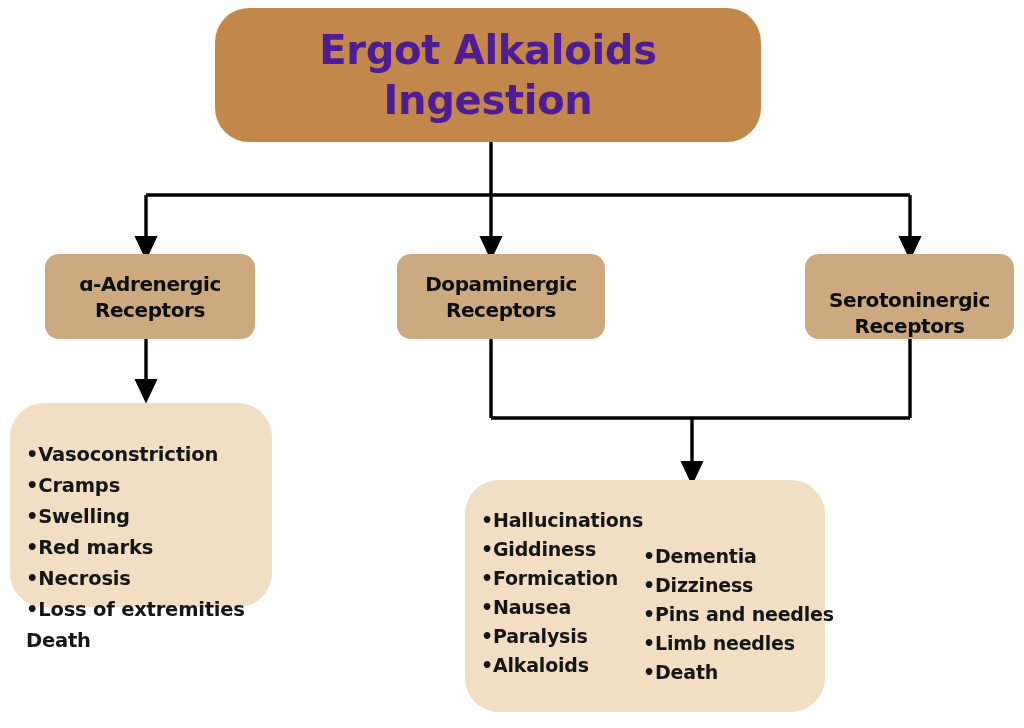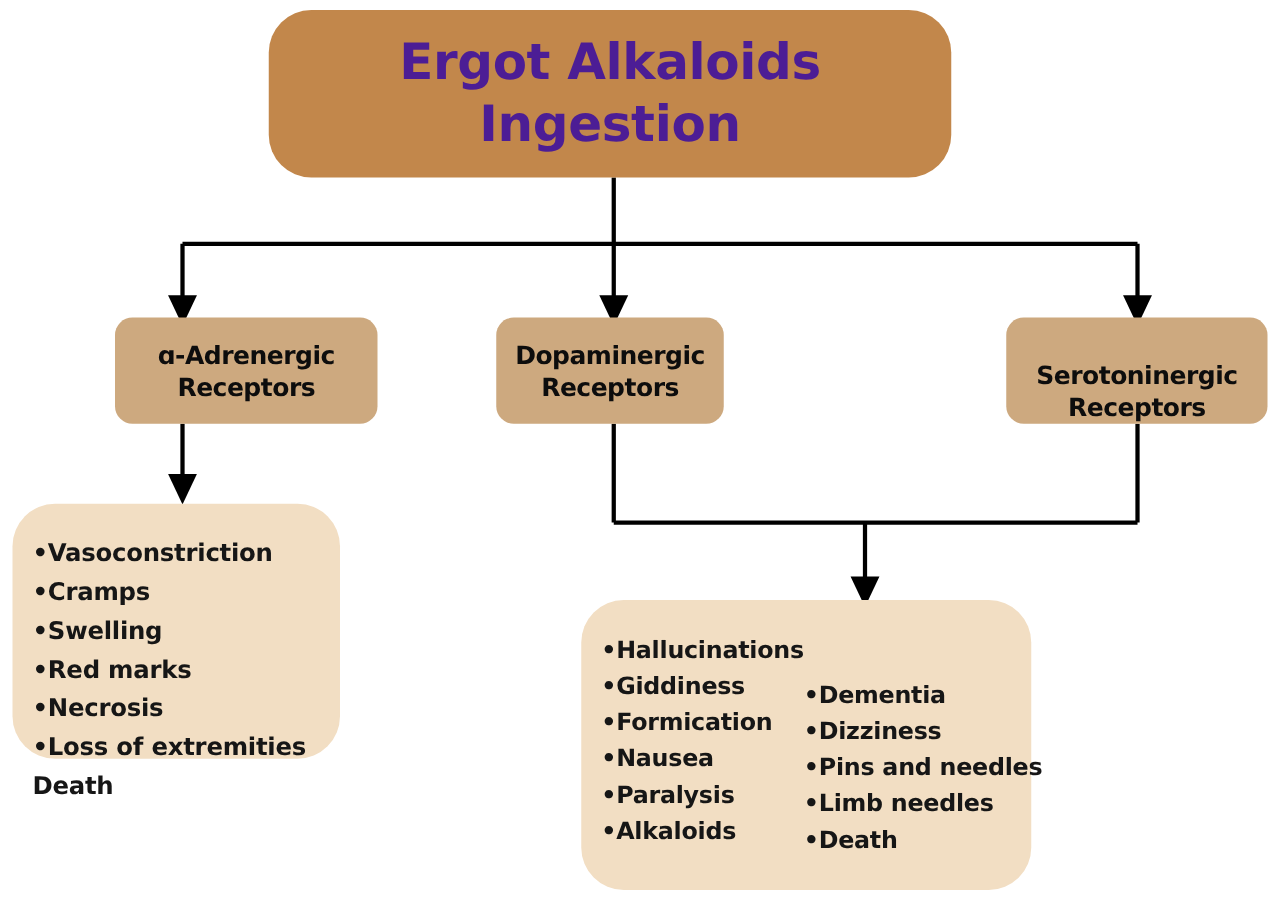--- a/index.html
+++ b/index.html
@@ -62,22 +62,22 @@
     padding: 0 24px;
   }
 
   
   .receptor-box {
     top: 254px;
     height: 85px;
     background: #CDA97F;
     border-radius: 14px;
   }
-  .receptor-box.r0 { left: 45px;  width: 210px; margin-left: 47px; }
-  .receptor-box.r1 { left: 397px; width: 182px; }
+  .receptor-box.r0 { left: 45px;  width: 210px; }
+  .receptor-box.r1 { left: 397px; width: 208px; }
   .receptor-box.r2 { left: 805px; width: 209px; align-items: flex-end; }
 
   .receptor-text {
     font-family: "DejaVu Sans", sans-serif;
     font-weight: bold;
     font-size: 20px;
     line-height: 26px;
     color: #0d0d0d;
     letter-spacing: -0.4px;
     padding: 0 4px;
@@ -89,21 +89,21 @@
     position: absolute;
     box-sizing: border-box;
     background: #F2DEC3;
     border-radius: 34px;
   }
   .list-box.left {
     left: 10px;
     top: 403px;
     width: 262px;
     height: 204px;
-    padding: 24px 0 0 16px;
+    padding: 36px 0 0 16px;
   }
   .list-box.bottom {
     left: 465px;
     top: 480px;
     width: 360px;
     height: 232px;
     padding: 26px 0 0 16px;
     display: flex;
     flex-direction: row;
     gap: 0px;

